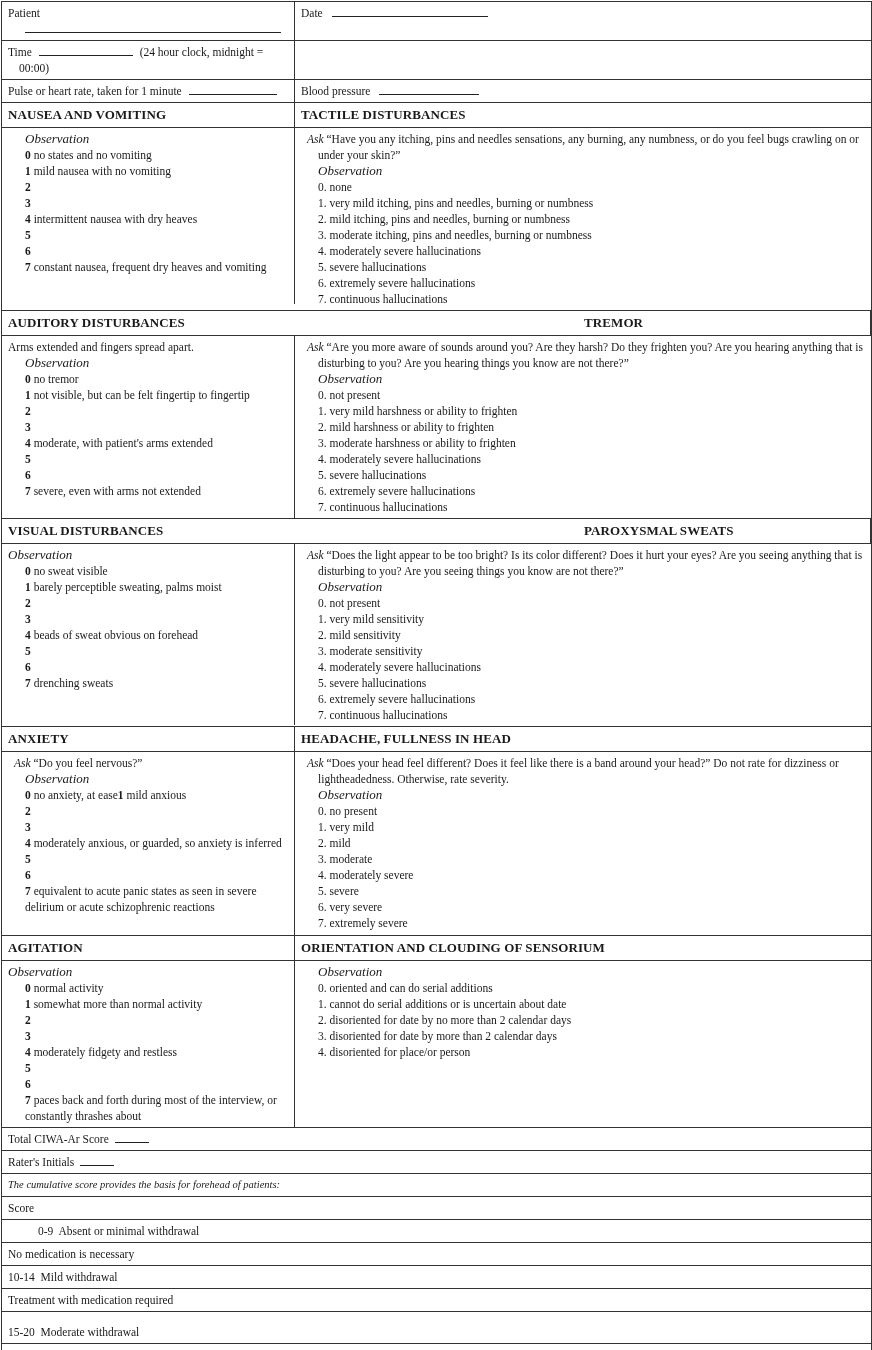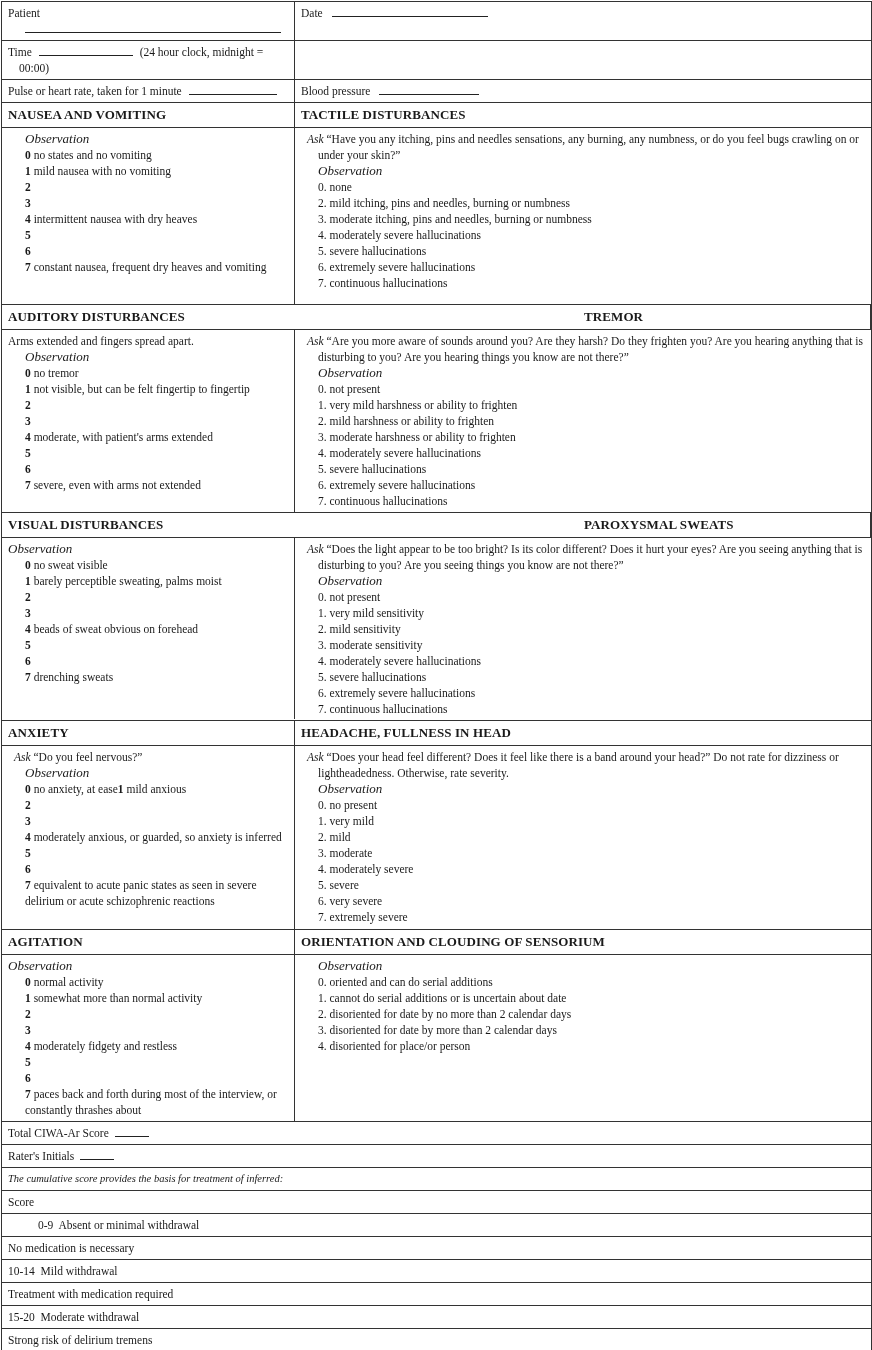--- a/index.html
+++ b/index.html
@@ -91,20 +91,21 @@
           <div class="item"><b>5</b></div>
           <div class="item"><b>6</b></div>
           <div class="item"><b>7</b><span> constant nausea, frequent dry heaves and vomiting</span></div>
         </div>
     </div>
     <div class="cell right">
       <div class="ask"><i>Ask</i> <span>“Have you any itching, pins and needles sensations, any burning, any numbness, or do you feel bugs crawling on or under your skin?”</span></div>
       <div class="ind obs">Observation</div>
       <div class="ind">
           <div class="item">0. none</div>
+          <div class="item">1. very mild itching, pins and needles, burning or numbness</div>
           <div class="item">2. mild itching, pins and needles, burning or numbness</div>
           <div class="item">3. moderate itching, pins and needles, burning or numbness</div>
           <div class="item">4. moderately severe hallucinations</div>
           <div class="item">5. severe hallucinations</div>
           <div class="item">6. extremely severe hallucinations</div>
           <div class="item">7. continuous hallucinations</div>
         </div>
     </div>
   </div>
 
@@ -252,32 +253,32 @@
       <span class="blank" style="width:34px;margin-left:3px;"></span>
     </div>
   </div>
   <div class="row">
     <div class="cell full foot">
       <span>Rater's Initials</span>
       <span class="blank" style="width:34px;margin-left:3px;"></span>
     </div>
   </div>
   <div class="row">
-    <div class="cell full foot italic-note">The cumulative score provides the basis for treatment of inferred:</div>
+    <div class="cell full foot italic-note">The cumulative score provides the basis for forehead of patients:</div>
   </div>
   <div class="row">
     <div class="cell full foot">Score</div>
   </div>
   <div id="footer-rows" style="display:contents;"><div class="row">
         <div class="cell full foot" style="white-space: pre; margin-left: 30px;">0-9  Absent or minimal withdrawal</div>
       </div><div class="row">
         <div class="cell full foot" style="white-space: pre;">No medication is necessary</div>
       </div><div class="row">
         <div class="cell full foot" style="white-space: pre;">10-14  Mild withdrawal</div>
       </div><div class="row">
         <div class="cell full foot" style="white-space: pre;">Treatment with medication required</div>
       </div><div class="row">
-        <div class="cell full foot" style="white-space: pre;">15-20  Moderate withdrawal</div>
+        <div class="cell full foot" style="white-space: pre; margin-top: 9px;">15-20  Moderate withdrawal</div>
       </div><div class="row">
         <div class="cell full foot" style="white-space: pre;">Strong risk of delirium tremens</div>
       </div></div>
 
 </div>
 
 </body></html>

